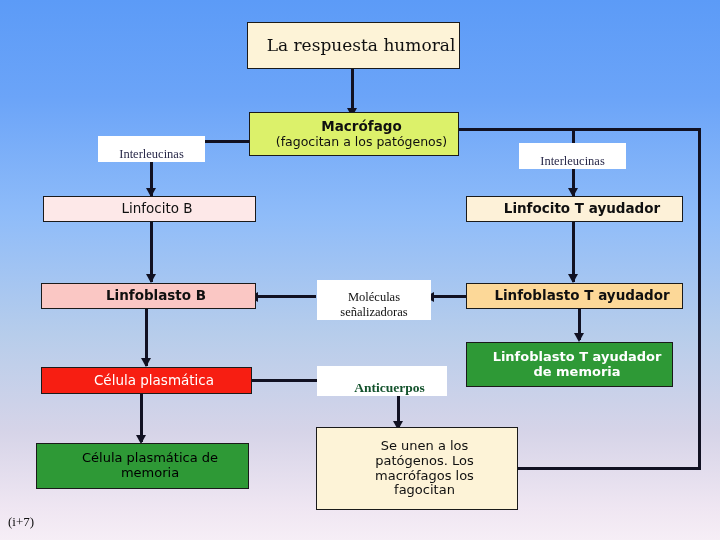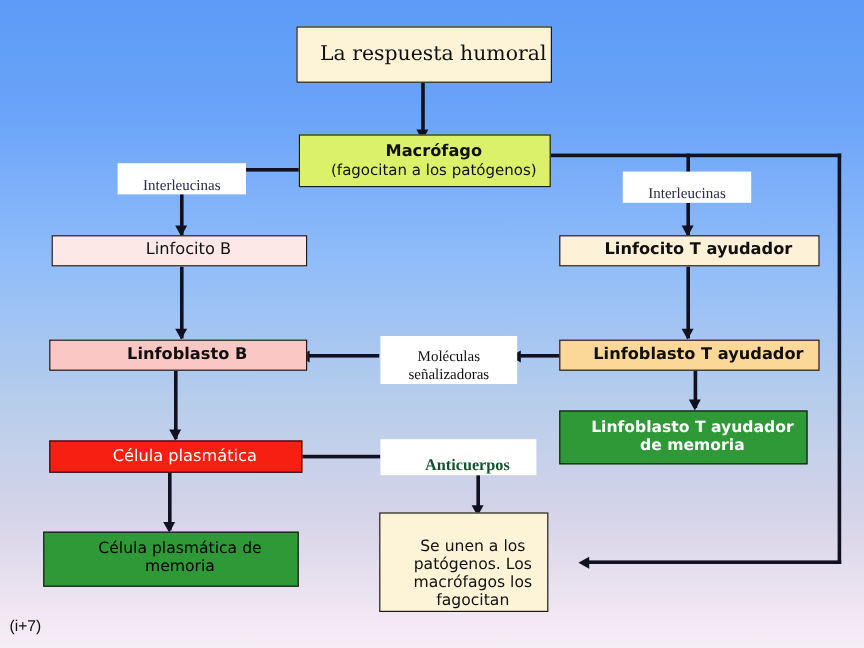--- a/index.html
+++ b/index.html
@@ -63,21 +63,21 @@
   }
   .ah-left {
     border-top: 5px solid transparent;
     border-bottom: 5px solid transparent;
     border-right: 9px solid #111122;
   }
   .corner-label {
     position: absolute;
     color: #101010;
     font-size: 13px;
-    font-family: Liberation Sans, sans-serif;
+    font-family: Liberation Serif, serif;
   }
 </style>
 </head>
 <body>
 
 <div id="slide">
 
   <div class="ln" style="left:351px; top:68px; width:3px; height:45px;"></div>
   <div class="arrowhead ah-down" style="left:347px; top:108px;"></div>
 
@@ -174,21 +174,21 @@
 
   <div class="plainbox" style="left:317px; top:366px; width:130px; height:30px; color:#14532d; font-size:13.5px; font-weight:bold;padding-left:15px;">
     <span>Anticuerpos</span>
   </div>
 
   <div class="box" style="left:36px; top:443px; width:213px; height:46px; background:#2e9936; color:#000000; font-size:13px;">
     <span>Célula plasmática de
 memoria</span>
   </div>
 
-  <div class="box" style="left:316px; top:427px; width:141px; height:83px; background:#fdf3d7; color:#101010; font-size:13px;align-items:flex-end;">
+  <div class="box" style="left:316px; top:427px; width:202px; height:83px; background:#fdf3d7; color:#101010; font-size:13px;">
     <span>Se unen a los
 patógenos. Los
 macrófagos los
 fagocitan</span>
   </div>
 
   <div class="corner-label" style="left:8px; top:514px;">
     <span>(i+7)</span>
   </div>
 

